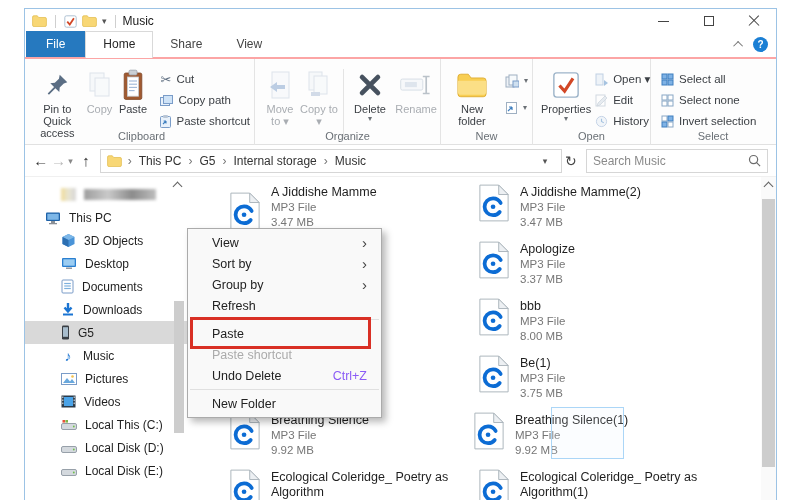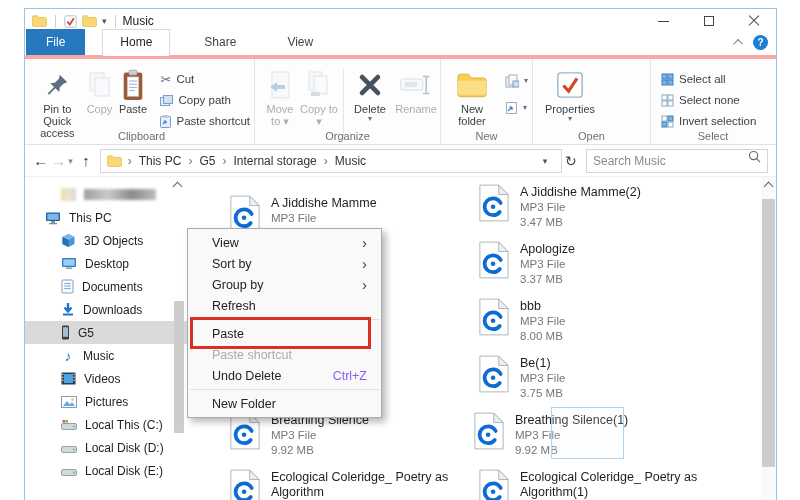--- a/index.html
+++ b/index.html
@@ -20,21 +20,21 @@
   .wbtn { width:45px; height:24px; display:flex; align-items:center; justify-content:center; }
   .ico-min { width:11px; height:1px; background:#444; }
   .ico-max { width:10px; height:10px; border:1px solid #444; }
   .ico-close { position:relative; width:12px; height:12px; }
   .ico-close::before,.ico-close::after { content:""; position:absolute; left:-1px; top:5px;
      width:14px; height:1.4px; background:#444; }
   .ico-close::before { transform:rotate(45deg); } .ico-close::after { transform:rotate(-45deg); }
 
   
   .tabrow { height:26px; display:flex; align-items:flex-end; position:relative;
-            border-bottom:4px solid #fca5a5; background:#fff;gap:17px; }
+            border-bottom:2px solid #fca5a5; background:#fff; }
   .tab { font-size:12px; color:#444; padding:5px 17px 6px; cursor:default; }
   .tab-file { background:#2679bf; color:#fff; height:26px; display:flex; align-items:center;
               padding:0 20px; margin-left:1px; }
   .tab-active { background:#fff; border:1px solid #d9d9d9; border-bottom:none; color:#262626;
                 margin-bottom:-1px; padding-bottom:7px; z-index:2; }
   .tabrow-right { position:absolute; right:8px; bottom:5px; display:flex; align-items:center; gap:10px; }
   .chev-up { width:7px; height:7px; border-left:1.6px solid #777; border-top:1.6px solid #777;
              transform:rotate(45deg) translateY(2px); }
   .helpbtn { width:15px; height:15px; border-radius:50%; background:#1b7fd4; color:#fff;
              font-size:10px; font-weight:bold; display:flex; align-items:center; justify-content:center; }
@@ -62,21 +62,21 @@
   .navbtn { width:24px; height:24px; display:flex; align-items:center; justify-content:center;
             font-size:15px; color:#333; }
   .navbtn.gray { color:#b9b9b9; }
   .navsm { font-size:9px; color:#888; width:12px; }
   .addrbox { flex:0 0 462px; height:24px; border:1px solid #d6d6d6; display:flex;
              align-items:center; padding:0 6px; gap:6px; margin-left:4px; }
   .crumbs { display:flex; align-items:center; gap:7px; font-size:12px; color:#333; }
   .crumb-sep { color:#777; font-size:12px; }
   .addr-right { margin-left:auto; display:flex; align-items:center; gap:8px; color:#555; }
   .refresh { font-size:14px; color:#444; width:22px; text-align:center; }
-  .searchbox { flex:1; height:24px; border:1px solid #d6d6d6; display:flex; 
+  .searchbox { flex:1; height:24px; border:1px solid #d6d6d6; display:flex; align-items:center;
                margin-left:6px; padding:0 6px; }
   .searchbox input { border:none; outline:none; flex:1; font-size:12px; color:#333;
                      font-family:"Liberation Sans",sans-serif; }
   .searchbox input::placeholder { color:#8a8a8a; }
 
   
   .bodyarea { position:relative; height:324px; display:flex; }
   .sidebar { width:166px; position:relative; padding-top:6px; overflow:hidden; }
   .snav { list-style:none; }
   .snav li { display:flex; align-items:center; gap:8px; height:23px; font-size:12px;
@@ -308,20 +308,43 @@
         <div class="grow" style="padding-left:8px;">
           <div class="bigbtn" style="width:58px;">
             <span class="bicon">
                 <svg width="28" height="28" viewBox="0 0 30 30">
                   <rect x="2" y="2" width="26" height="26" rx="3" fill="#fff" stroke="#9db4c9" stroke-width="1.5"></rect>
                   <path d="M8 15.5l5.5 6L22.5 8" fill="none" stroke="#d24726" stroke-width="3.4"></path>
                 </svg>
               </span>
             <span>Properties</span>
             <span class="caret">▾</span>
+          </div>
+          <div class="smallstack">
+            <div class="smallbtn dis">
+              <svg class="disicon" width="13" height="13" viewBox="0 0 13 13">
+                  <rect x="1" y="1" width="7" height="11" fill="#dce7f3" stroke="#7a9cc8"></rect>
+                  <path d="M9 7l4 3-4 3z" fill="#3f7fbf"></path>
+                </svg>
+              <span><span>Open</span> ▾</span>
+            </div>
+            <div class="smallbtn dis">
+              <svg class="disicon" width="13" height="13" viewBox="0 0 13 13">
+                  <rect x="1" y="1" width="9" height="11" fill="#fff" stroke="#9fb0c2"></rect>
+                  <path d="M5 11L12 4l-2-2-7 7-1 3z" fill="#cbd6e2" stroke="#8ea1b5" stroke-width=".7"></path>
+                </svg>
+              <span>Edit</span>
+            </div>
+            <div class="smallbtn dis">
+              <svg class="disicon" width="13" height="13" viewBox="0 0 14 14">
+                  <circle cx="7" cy="7" r="5.5" fill="#e4ecf5" stroke="#7a9cc8"></circle>
+                  <path d="M7 4v3l2.5 1.5" stroke="#3f7fbf" stroke-width="1.2" fill="none"></path>
+                </svg>
+              <span>History</span>
+            </div>
           </div>
         </div>
         <div class="grplabel">Open</div>
       </div>
 
       <div class="rgroup" style="left:626px; width:124px; border-right:none;">
         <div class="grow" style="padding-left:6px;">
           <div class="smallstack">
             <div class="smallbtn">
               <svg width="13" height="13" viewBox="0 0 13 13">
@@ -445,44 +468,44 @@
                 <rect x="1" y="0.5" width="7" height="14" rx="1.3" fill="#3a3f45"></rect>
                 <rect x="2" y="2.2" width="5" height="9.6" fill="#a8bdcd"></rect>
               </svg>
             <span>G5</span>
           </li>
           <li class="child">
             <span style="color:#1a74d2; font-size:14px; width:14px; text-align:center;">♪</span>
             <span>Music</span>
           </li>
           <li class="child">
+            <svg width="16" height="12" viewBox="0 0 16 12">
+                <rect x=".5" y=".5" width="15" height="11" fill="#fff" stroke="#7a9cc8"></rect>
+                <path d="M2 10l4-5 3 3.5 2-2.5 3 4z" fill="#69a8dd"></path>
+                <circle cx="11.5" cy="3.5" r="1.3" fill="#f2c14e"></circle>
+              </svg>
+            <span>Pictures</span>
+          </li>
+          <li class="child">
             <svg width="15" height="13" viewBox="0 0 15 13">
                 <rect x=".5" y=".5" width="14" height="12" fill="#2b3b4a"></rect>
                 <rect x="3" y="2" width="9" height="9" fill="#4aa3e8"></rect>
                 <g fill="#cfd6dc">
                   <rect x="1.2" y="1.5" width="1.2" height="1.6"></rect>
                   <rect x="1.2" y="4.5" width="1.2" height="1.6"></rect>
                   <rect x="1.2" y="7.5" width="1.2" height="1.6"></rect>
                   <rect x="12.6" y="1.5" width="1.2" height="1.6"></rect>
                   <rect x="12.6" y="4.5" width="1.2" height="1.6"></rect>
                   <rect x="12.6" y="7.5" width="1.2" height="1.6"></rect>
                 </g>
               </svg>
             <span>Videos</span>
           </li>
           <li class="child">
             <svg width="16" height="12" viewBox="0 0 16 12">
-                <rect x=".5" y=".5" width="15" height="11" fill="#fff" stroke="#7a9cc8"></rect>
-                <path d="M2 10l4-5 3 3.5 2-2.5 3 4z" fill="#69a8dd"></path>
-                <circle cx="11.5" cy="3.5" r="1.3" fill="#f2c14e"></circle>
-              </svg>
-            <span>Pictures</span>
-          </li>
-          <li class="child">
-            <svg width="16" height="12" viewBox="0 0 16 12">
                 <rect x=".5" y="4.5" width="15" height="6" rx="1.5" fill="#d4d9de" stroke="#97a0a9"></rect>
                 <circle cx="12.8" cy="7.5" r=".9" fill="#6fbf4a"></circle>
                 <g>
                   <rect x="1.5" y="1" width="2.6" height="2.6" fill="#e8503a"></rect>
                   <rect x="4.4" y="1" width="2.6" height="2.6" fill="#7db547"></rect>
                   <rect x="1.5" y="3.9" width="2.6" height="0" fill="#2a7fd0"></rect>
                 </g>
               </svg>
             <span>Local This (C:)</span>
           </li>
@@ -502,21 +525,21 @@
           </li>
         </ul>
         <div class="sscroll">
           <span class="chev-up sc up"></span>
           <div class="sthumb"></div>
         </div>
       </div>
 
       <div class="filearea">
 
-        <div class="frow" style="left:38px; top:18px;">
+        <div class="frow" style="left:38px; top:7px;align-items:flex-end;">
           <svg width="32" height="38" viewBox="0 0 34 40">
               <path d="M2 1h20l10 10v28H2z" fill="#fff" stroke="#a9b2ba"></path>
               <path d="M22 1l10 10H22z" fill="#edf0f3" stroke="#a9b2ba"></path>
               <circle cx="16" cy="24" r="9" fill="none" stroke="#0c6cd4" stroke-width="4" stroke-dasharray="46 10" stroke-dashoffset="-6" stroke-linecap="round"></circle>
               <circle cx="16" cy="24" r="2.5" fill="#0c6cd4"></circle>
             </svg>
           <div class="fmeta">
             <div class="fname">A Jiddishe Mamme</div>
             <div class="fsub">MP3 File</div>
             <div class="fsub">3.47 MB</div>

